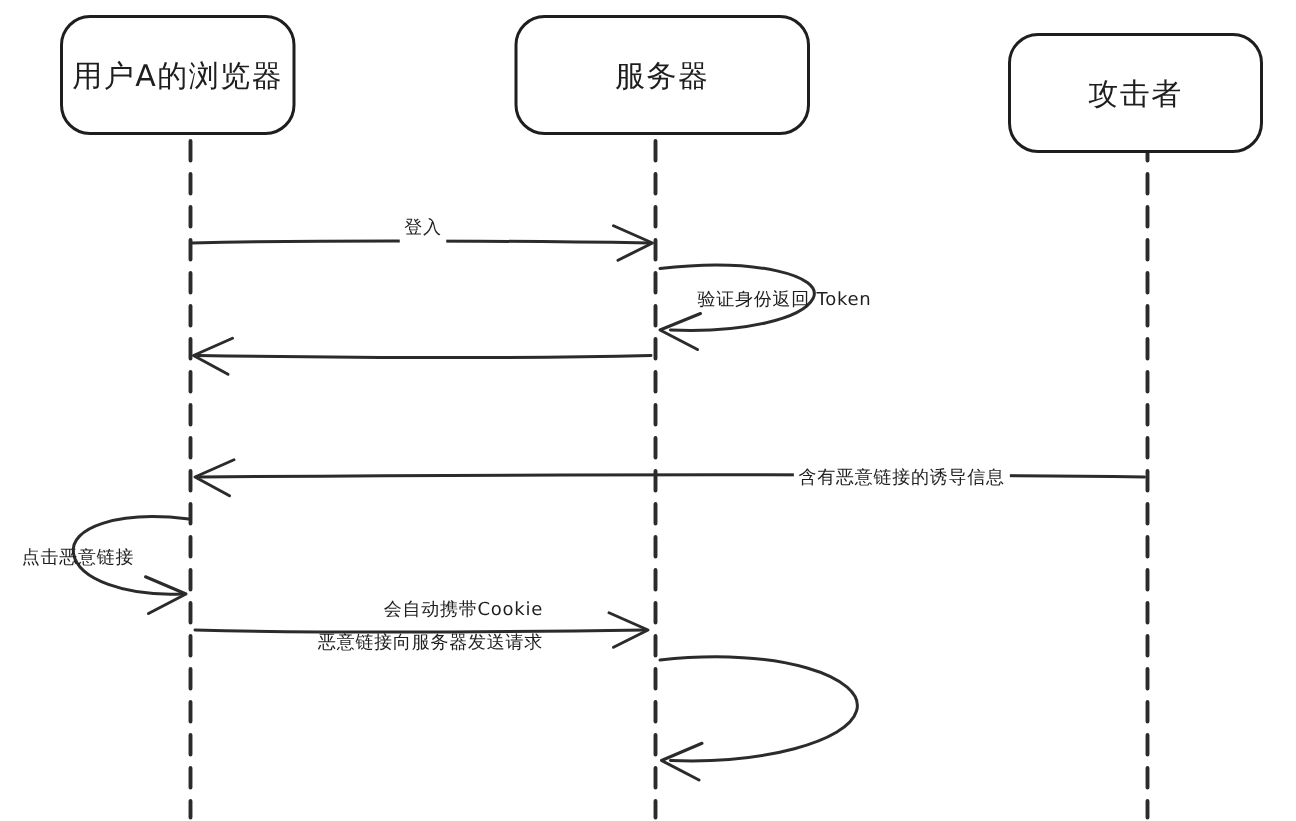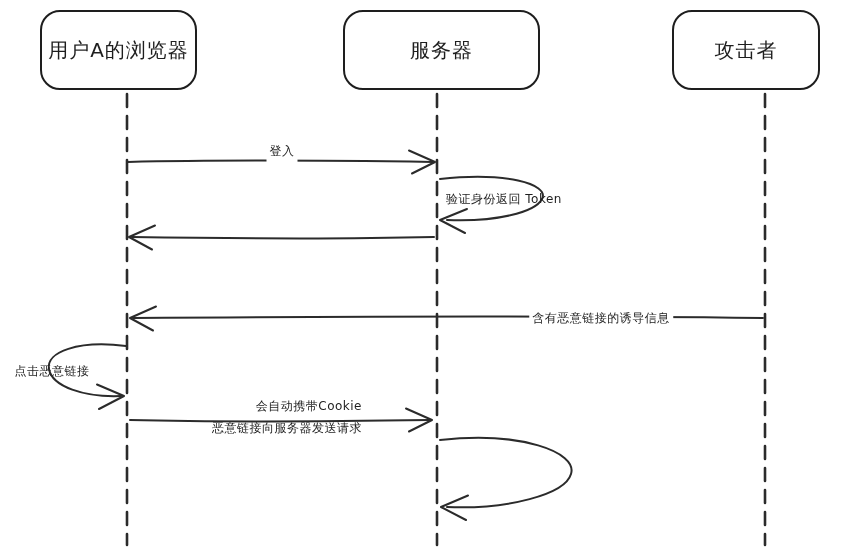--- a/index.html
+++ b/index.html
@@ -26,21 +26,21 @@
     border-radius: 20px;
     background: #ffffff;
     display: flex;
     align-items: center;
     justify-content: center;
     font-size: 20px;
     letter-spacing: 1px;
   }
   .actor-browser  { left: 40px;  width: 157px; }
   .actor-server   { left: 343px; width: 197px; }
-  .actor-attacker { left: 672px; width: 148px; }
+  .actor-attacker { left: 672px; width: 170px; margin-top: 12px; }
   .msg-label {
     position: absolute;
     transform: translate(-50%, -50%);
     font-size: 12px;
     line-height: 22px;
     white-space: nowrap;
     text-align: right;
     letter-spacing: 0.5px;
   }
   .msg-label.bg-white { background: #ffffff; padding: 0 3px; }
@@ -84,21 +84,21 @@
   </div>
   <div class="actor actor-server">
     <span>服务器</span>
   </div>
   <div class="actor actor-attacker">
     <span>攻击者</span>
   </div>
 
   <div class="msg-label bg-white" style="left:282px; top:151px;">登入</div>
 
-  <div class="msg-label" style="left:504px; top:199px;">验证身份返回 Token</div>
+  <div class="msg-label" style="left:523px; top:199px;">验证身份返回 Token</div>
 
   <div class="msg-label" style="left:286px; top:237px;">
   </div>
 
   <div class="msg-label" style="left:52px; top:371px;">点击恶意链接</div>
 
   <div class="msg-label bg-white" style="left:601px; top:318px;">含有恶意链接的诱导信息</div>
 
   <div class="msg-label" style="left:287px; top:417px;">
     <span class="line">会自动携带Cookie</span>

